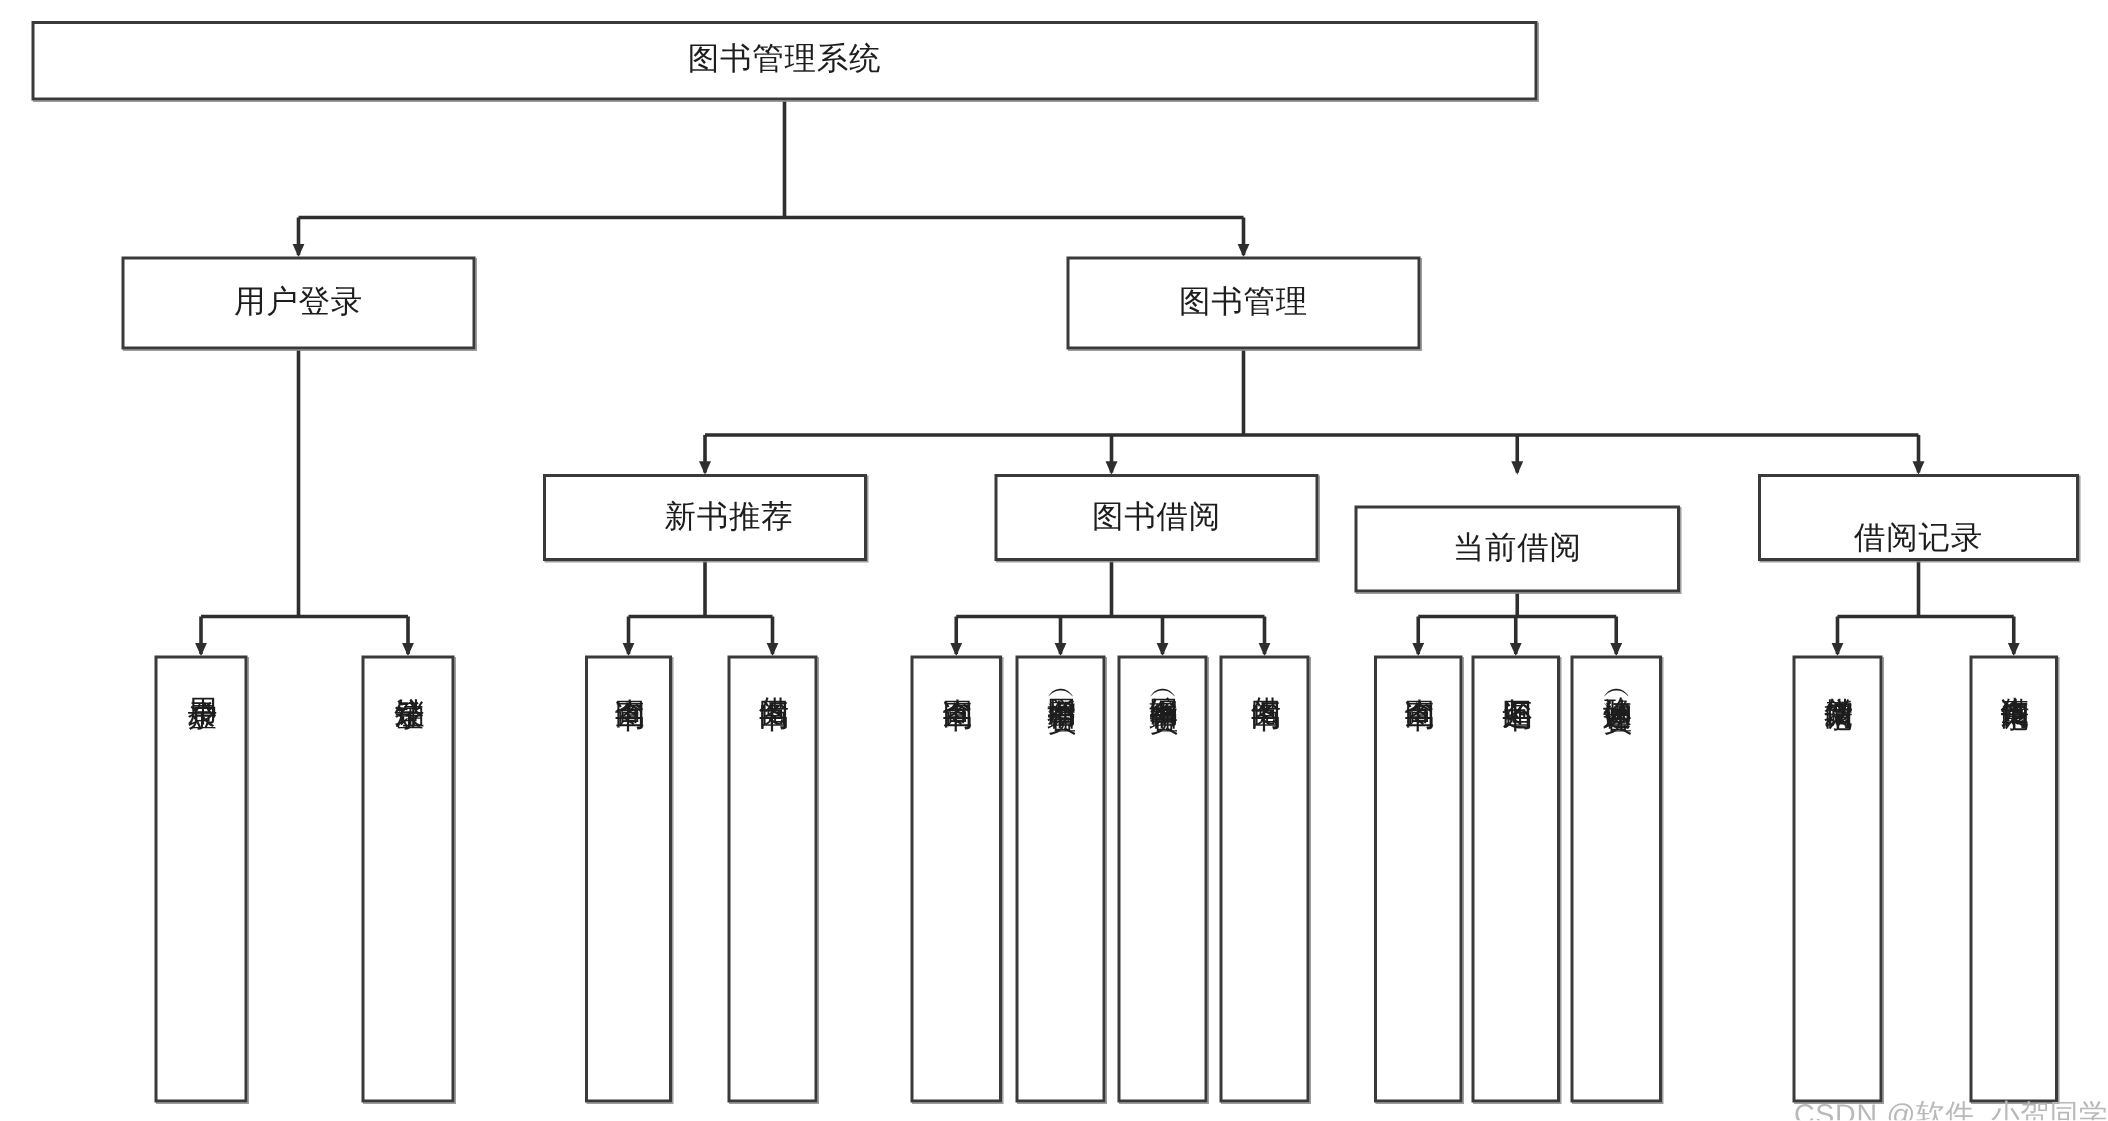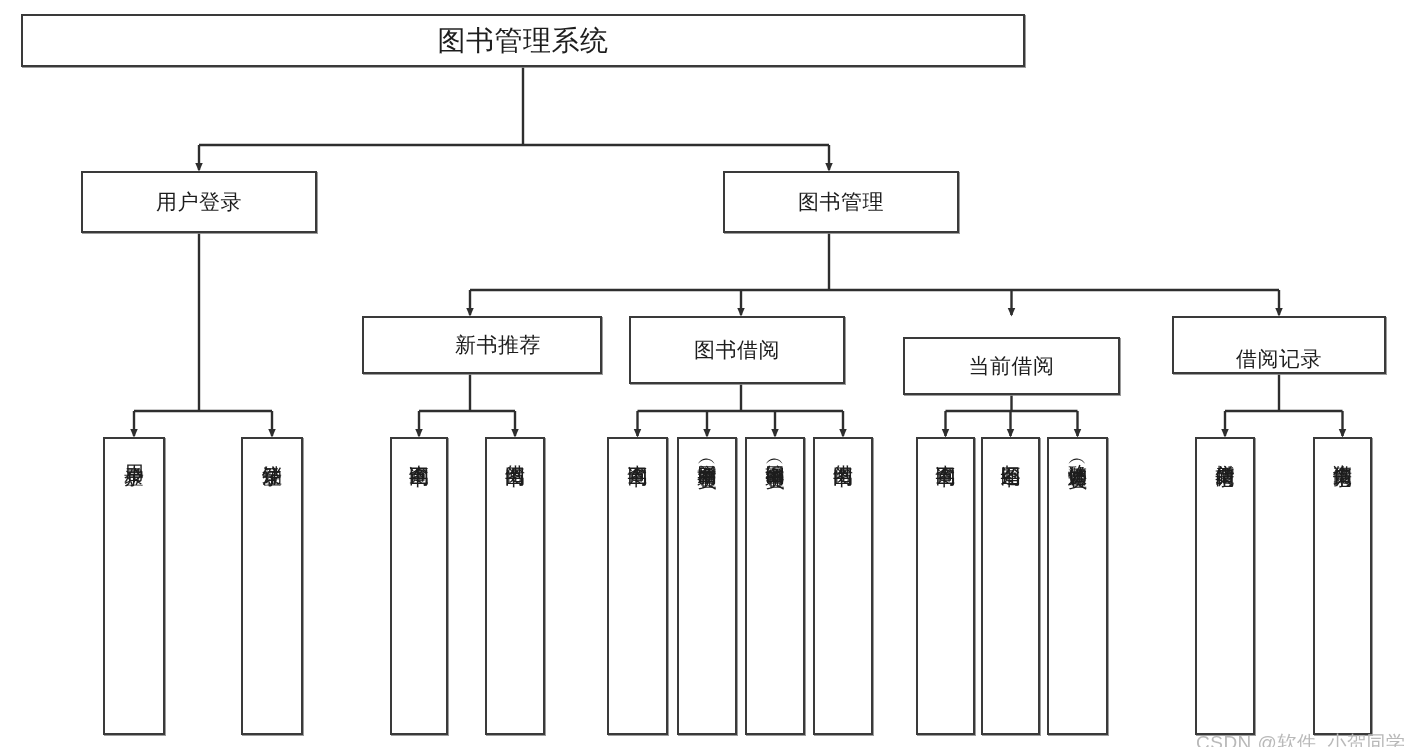--- a/index.html
+++ b/index.html
@@ -40,21 +40,21 @@
     display: block;
     text-align: center;
     line-height: 1.18;
     white-space: nowrap;
   }
   .node.horiz .label {
     font-size: 21px;
     letter-spacing: 0.5px;
   }
   .node.root .label {
-    font-size: 28px;
+    font-size: 21px;
     letter-spacing: 0.5px;
   }
   .node.vert {
     align-items: flex-start;
     justify-content: center;
     padding-top: 10px;
   }
   .node.vert .label {
     writing-mode: vertical-rl;
     text-orientation: upright;
@@ -123,27 +123,27 @@
       </g>
   </svg>
 
   <div id="node-layer">
       <div class="node horiz root" style="left: 21px; top: 14px; width: 1004px; height: 53px;">
         <span class="label">图书管理系统</span>
       </div>
       <div class="node horiz" style="left: 81px; top: 171px; width: 236px; height: 62px;">
         <span class="label">用户登录</span>
       </div>
-      <div class="node horiz" style="left: 711px; top: 171px; width: 236px; height: 62px; margin-left: 12px;">
+      <div class="node horiz" style="left: 711px; top: 171px; width: 236px; height: 62px;">
         <span class="label">图书管理</span>
       </div>
-      <div class="node horiz" style="left: 362px; top: 316px; width: 240px; height: 58px; padding-left: 32px;">
+      <div class="node horiz" style="left: 362px; top: 316px; width: 216px; height: 58px; padding-left: 32px;">
         <span class="label">新书推荐</span>
       </div>
-      <div class="node horiz" style="left: 629px; top: 316px; width: 216px; height: 68px; align-items: center;">
+      <div class="node horiz" style="left: 663px; top: 316px; width: 216px; height: 58px; align-items: center;">
         <span class="label">图书借阅</span>
       </div>
       <div class="node horiz" style="left: 903px; top: 316px; width: 217px; height: 58px; margin-top: 21px;">
         <span class="label">当前借阅</span>
       </div>
       <div class="node horiz" style="left: 1172px; top: 316px; width: 214px; height: 58px; align-items: flex-end;">
         <span class="label">借阅记录</span>
       </div>
       <div class="node vert" style="left: 103px; top: 437px; width: 62px; height: 298px;">
         <span class="label">用户登录</span>

